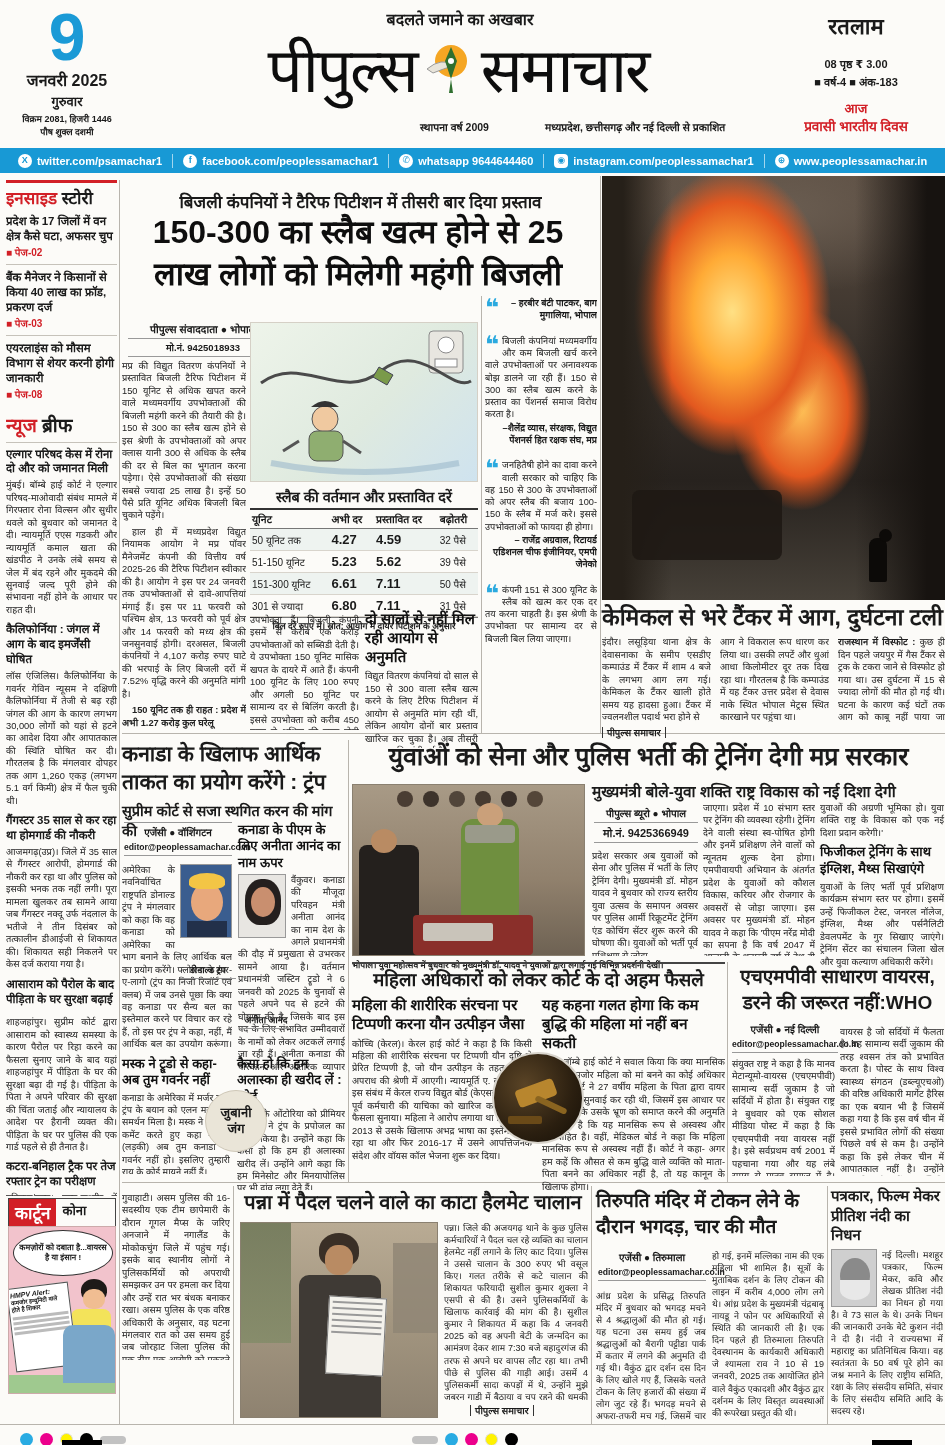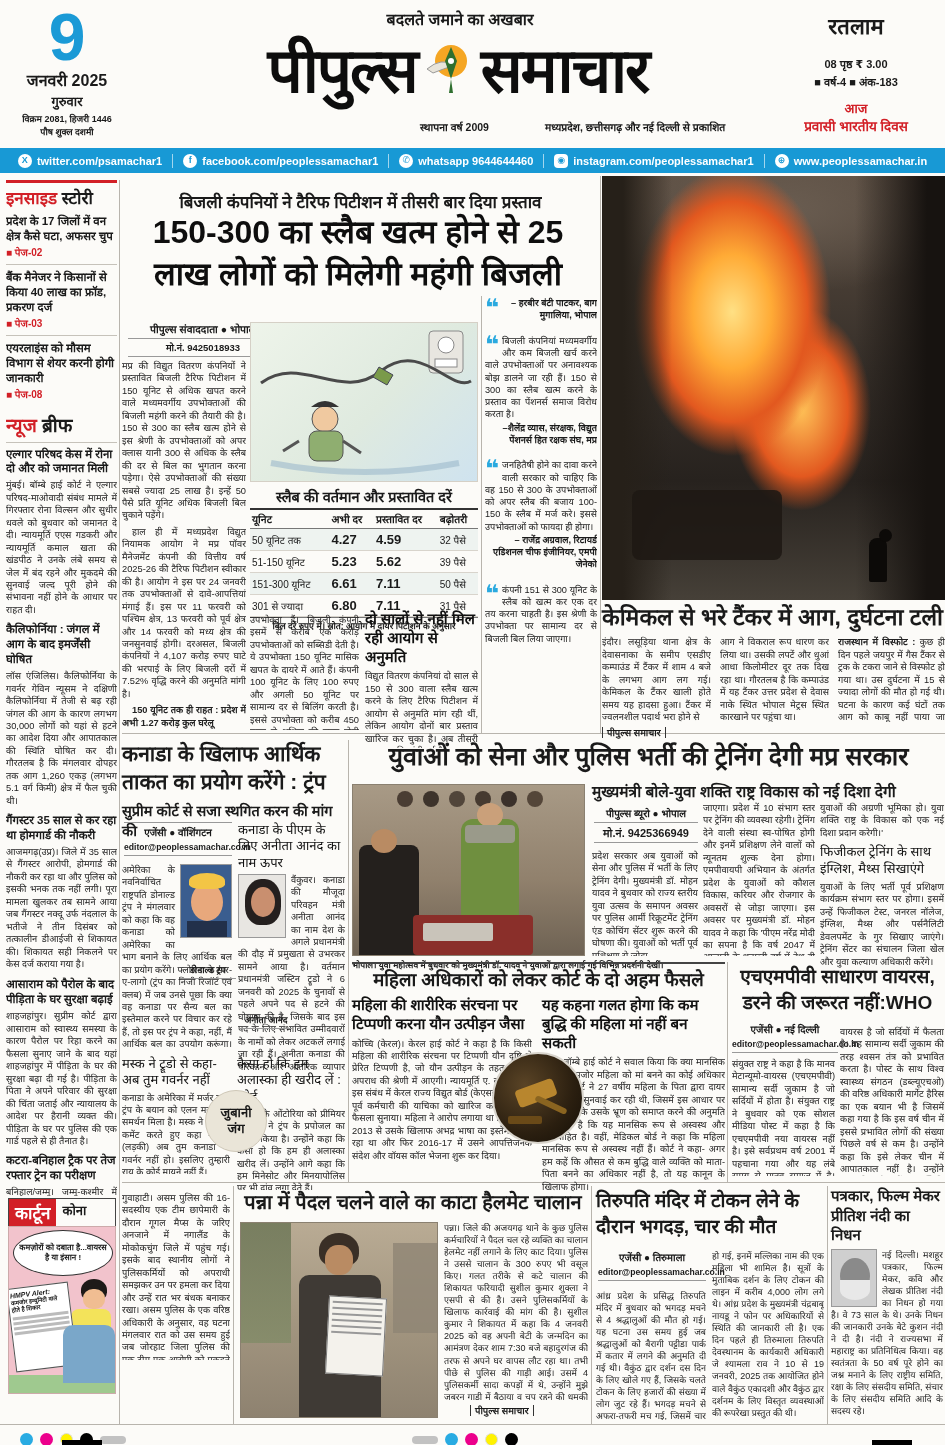--- a/index.html
+++ b/index.html
@@ -8,30 +8,30 @@
   .abs{position:absolute}
   .vr{position:absolute;width:1px;background:#b8b4ad}
   .hr{position:absolute;height:1px;background:#b8b4ad}
   .ctr{text-align:center}
   .bold{font-weight:bold}
   .clip{overflow:hidden}
   .red{color:#d21f26}
   .body-txt{font-size:9.3px;line-height:1.34;text-align:justify;color:#222}
   .body-txt p{margin-bottom:4px;text-indent:10px}
   .body-txt p:first-child{text-indent:0}
-  .head-sm{font-weight:normal;font-size:13px;line-height:1.25;color:#111}
+  .head-sm{font-weight:bold;font-size:13px;line-height:1.25;color:#111}
   .head-md{font-weight:bold;font-size:15px;line-height:1.25;color:#111}
   .byline{font-weight:bold;font-size:10.5px;text-align:center}
   .byline-sub{font-size:9.5px;text-align:center;border-top:1px solid #999;border-bottom:1px solid #999;padding:2px 0;margin-top:2px;font-weight:bold}
   .email{font-size:8.6px;font-weight:bold;text-align:center;margin-top:3px;border-bottom:1px solid #999;padding-bottom:3px}
   
   .dateblock{left:8px;top:6px;width:118px;text-align:center}
   .bignum{font-size:66px;font-weight:bold;color:#1b9ad6;line-height:.95}
   .masthead-row{left:128px;top:26px;width:660px;display:flex;align-items:center;justify-content:center;gap:8px}
-  .mast-word{font-size:62px;font-weight:bold;letter-spacing:-2px;color:#0d0d0d}
+  .mast-word{font-size:62px;font-weight:normal;letter-spacing:-2px;color:#0d0d0d}
   .socialbar{left:0;top:148px;width:945px;height:25px;background:#1899d5;color:#fff;
              display:flex;align-items:center;justify-content:center;font-size:11px;font-weight:bold}
   .socialbar .soc-item{display:flex;align-items:center;gap:5px;padding:0 10px;border-left:1px solid rgba(255,255,255,.6)}
   .socialbar .soc-item:first-child{border-left:none}
   .sicon{display:inline-flex;width:14px;height:14px;border-radius:50%;background:#fff;color:#1899d5;
          font-size:9px;font-weight:bold;align-items:center;justify-content:center;line-height:1}
   .sicon.sq{border-radius:4px}
   
   .rate-table{width:100%;border-collapse:collapse;font-size:10px}
   .rate-table th{font-size:10.5px;font-weight:bold;text-align:left;padding:2px 2px;border-bottom:1px solid #777}
@@ -164,21 +164,21 @@
   <div style="margin-top:6px">
     <div style="font-size:11.5px;font-weight:bold;line-height:1.3">कैलिफोर्निया : जंगल में आग के बाद इमर्जेंसी घोषित</div>
     <div class="body-txt" style="margin-top:3px">लॉस एंजिलिस। कैलिफोर्निया के गवर्नर गेविन न्यूसम ने दक्षिणी कैलिफोर्निया में तेजी से बढ़ रही जंगल की आग के कारण लगभग 30,000 लोगों को यहां से हटने का आदेश दिया और आपातकाल की स्थिति घोषित कर दी। गौरतलब है कि मंगलवार दोपहर तक आग 1,260 एकड़ (लगभग 5.1 वर्ग किमी) क्षेत्र में फैल चुकी थी।</div>
   </div>
   <div style="margin-top:6px">
     <div style="font-size:11.5px;font-weight:bold;line-height:1.3">गैंगस्टर 35 साल से कर रहा था होमगार्ड की नौकरी</div>
     <div class="body-txt" style="margin-top:3px">आजमगढ़(उप्र)। जिले में 35 साल से गैंगस्टर आरोपी, होमगार्ड की नौकरी कर रहा था और पुलिस को इसकी भनक तक नहीं लगी। पूरा मामला खुलकर तब सामने आया जब गैंगस्टर नक्दू उर्फ नंदलाल के भतीजे ने तीन दिसंबर को तत्कालीन डीआईजी से शिकायत की। शिकायत सही निकलने पर केस दर्ज कराया गया है।</div>
   </div>
   <div style="margin-top:6px">
     <div style="font-size:11.5px;font-weight:bold;line-height:1.3">आसाराम को पैरोल के बाद पीड़िता के घर सुरक्षा बढ़ाई</div>
-    <div class="body-txt" style="margin-top:4px">शाहजहांपुर। सुप्रीम कोर्ट द्वारा आसाराम को स्वास्थ्य समस्या के कारण पैरोल पर रिहा करने का फैसला सुनाए जाने के बाद यहां शाहजहांपुर में पीड़िता के घर की सुरक्षा बढ़ा दी गई है। पीड़िता के पिता ने अपने परिवार की सुरक्षा की चिंता जताई और न्यायालय के आदेश पर हैरानी व्यक्त की। पीड़िता के घर पर पुलिस की एक गार्ड पहले से ही तैनात है।</div>
+    <div class="body-txt" style="margin-top:10px">शाहजहांपुर। सुप्रीम कोर्ट द्वारा आसाराम को स्वास्थ्य समस्या के कारण पैरोल पर रिहा करने का फैसला सुनाए जाने के बाद यहां शाहजहांपुर में पीड़िता के घर की सुरक्षा बढ़ा दी गई है। पीड़िता के पिता ने अपने परिवार की सुरक्षा की चिंता जताई और न्यायालय के आदेश पर हैरानी व्यक्त की। पीड़िता के घर पर पुलिस की एक गार्ड पहले से ही तैनात है।</div>
   </div>
   <div style="margin-top:6px">
     <div style="font-size:11.5px;font-weight:bold;line-height:1.3">कटरा-बनिहाल ट्रैक पर तेज रफ्तार ट्रेन का परीक्षण</div>
     <div class="body-txt" style="margin-top:3px">बनिहाल/जम्मू। जम्मू-कश्मीर में कटरा से बनिहाल तक भौगोलिक रूप से चुनौतीपूर्ण चढ़ाई वाले ट्रैक पर तेज रफ्तार ट्रेन के सफल परीक्षण के साथ भारतीय रेलवे के इतिहास में एक नया अध्याय जुड़ गया। भौगोलिक रूप से चुनौतीपूर्ण परिस्थितियों में चढ़ाई वाले ट्रैक पर 110 किलोमीटर प्रति घंटे की रफ्तार से ट्रेन को चलाया गया।</div>
   </div>
 </div>
 
 <div class="abs" style="left:8px;top:1198px;width:108px;display:flex;border:1px solid #444">
   <span style="background:#d21f26;color:#fff;font-weight:bold;font-size:17px;padding:2px 6px">कार्टून</span>
   <span style="font-weight:bold;font-size:13px;padding:2px 6px">कोना</span>

